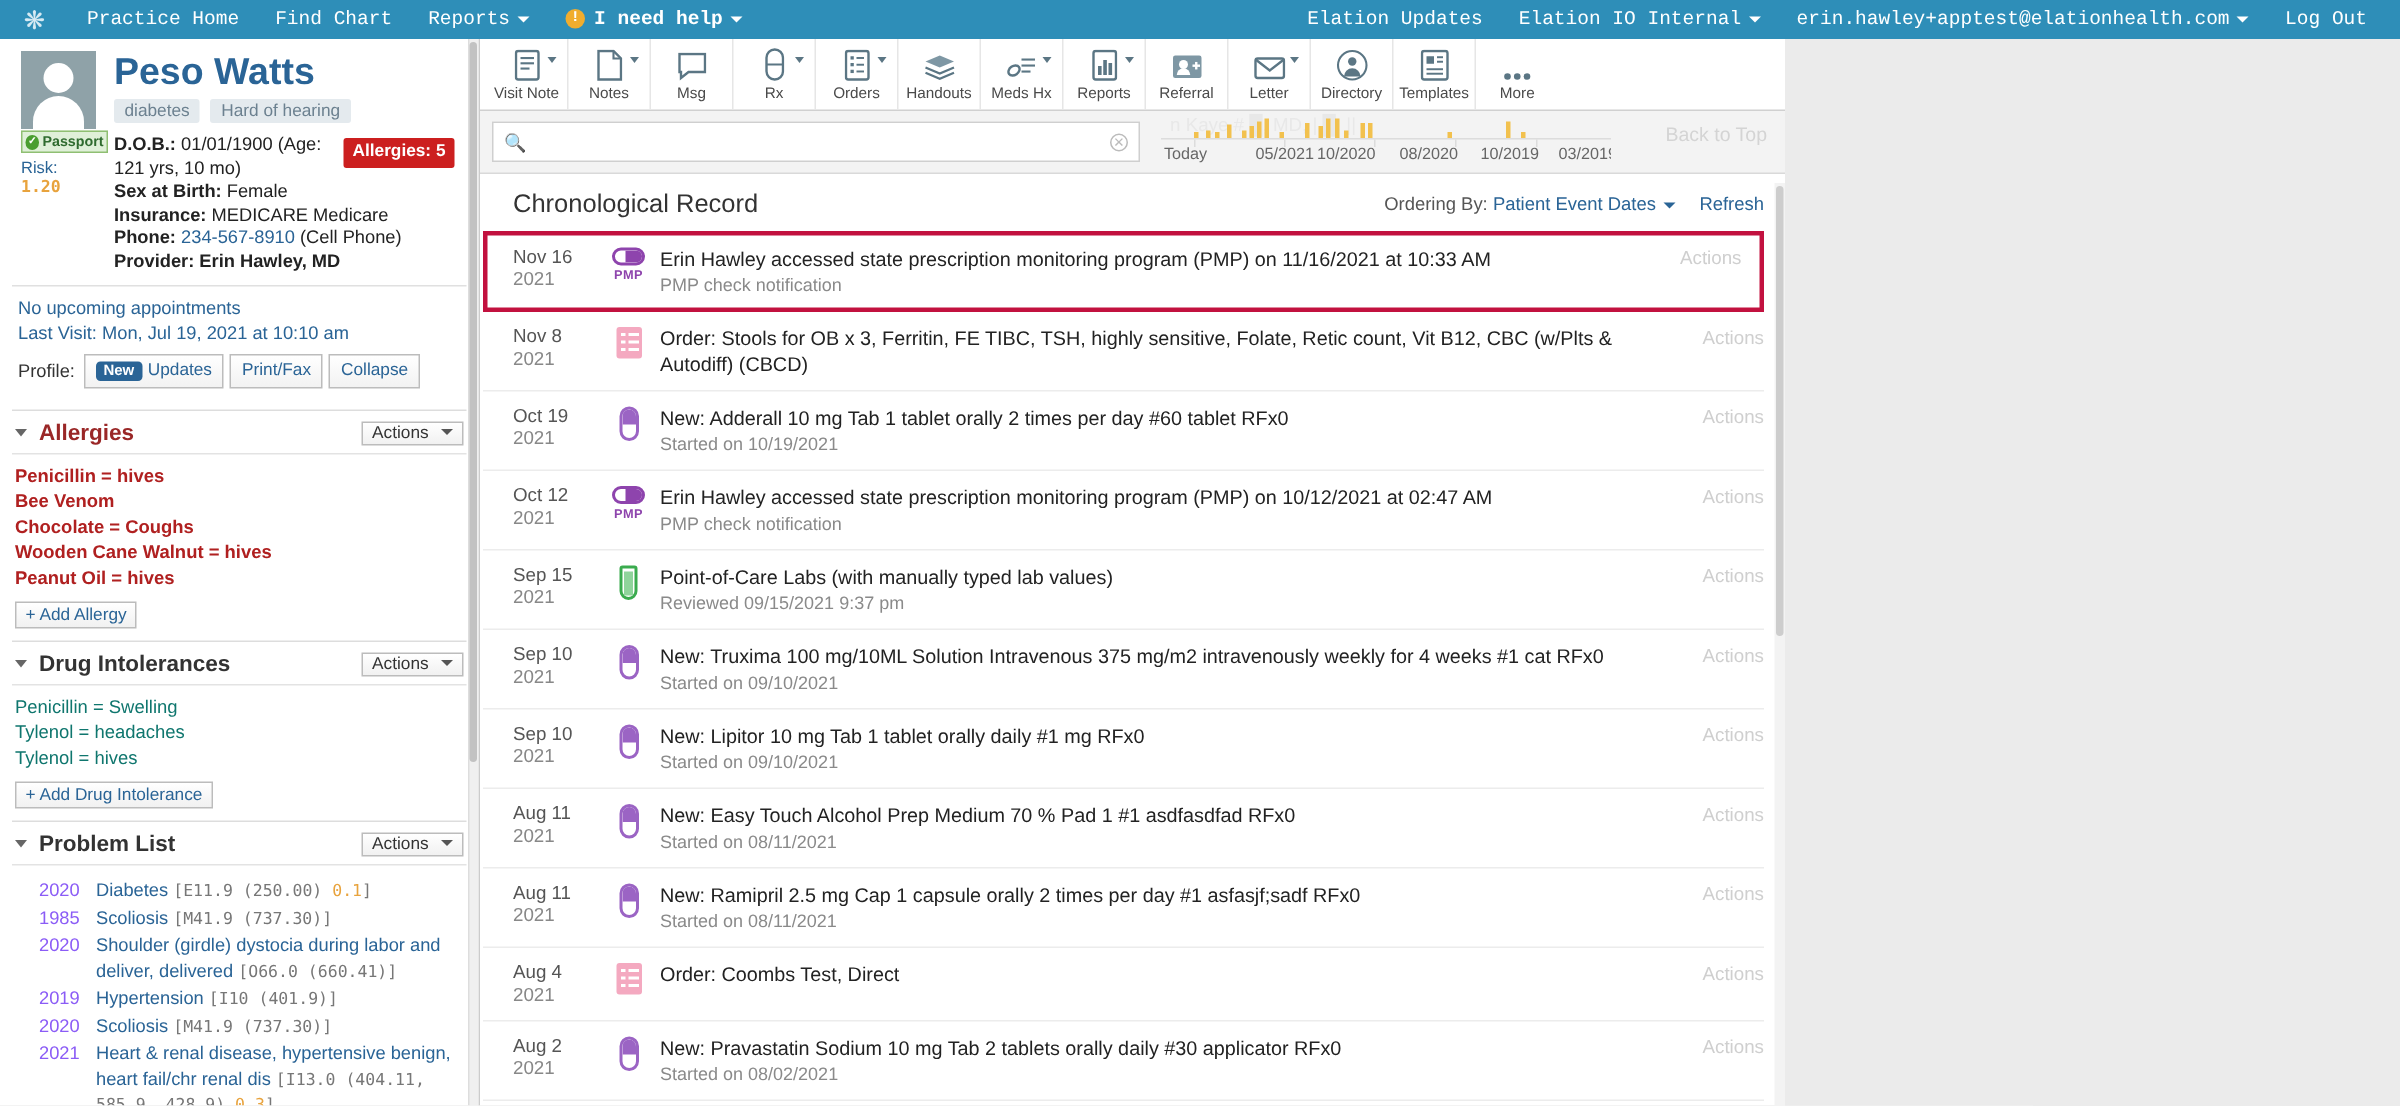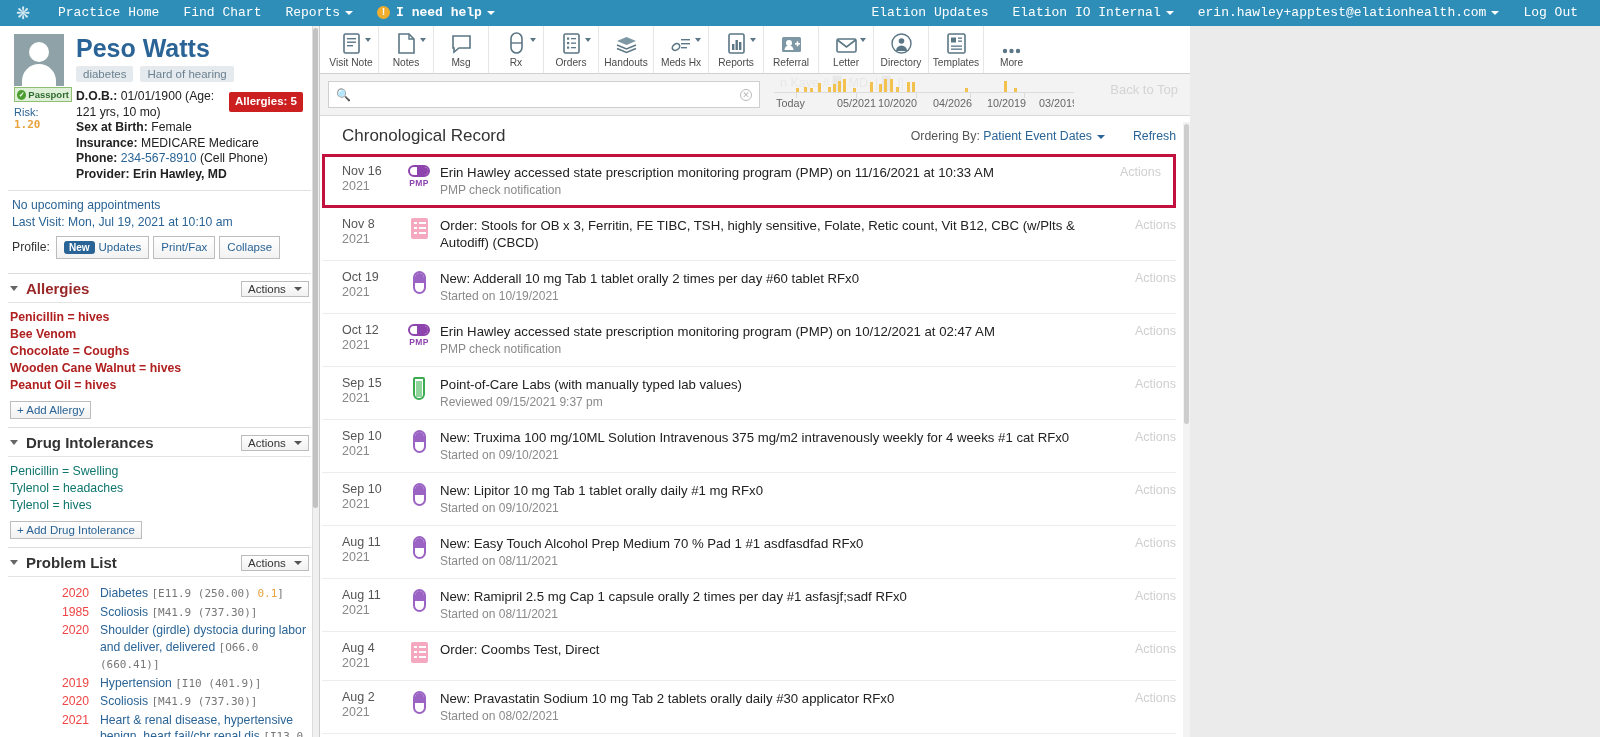--- a/index.html
+++ b/index.html
@@ -191,21 +191,21 @@
     border: 1px solid #bcbcbc;
     background: linear-gradient(#ffffff,#f1f1f1);
     font-size: 11.5px; color: #2a6496;
     padding: 2px 6px; margin-top: 7px; cursor: pointer;
   }
 
   .prob {
     display: flex; font-size: 12.2px; line-height: 16.5px;
     margin-bottom: 1px; padding-left: 16px;
   }
-  .prob .yr { width: 32px; color: #ef4444; flex: none; margin-left: 36px; }
+  .prob .yr { width: 32px; color: #8b5cf6; flex: none; }
   .prob .txt { flex: 1; color: #2a6496; padding-left: 6px; }
   .prob .code { color: #777; font-family: "DejaVu Sans Mono", monospace; font-size: 11px; }
   .prob .codeo { color: #e8a33d; font-family: "DejaVu Sans Mono", monospace; font-size: 11px; }
 
   .sb-scroll {
     position: absolute; right: 0; top: 0; width: 7px; height: 711px;
     background: #f0f0f0; border-left: 1px solid #ddd;
   }
   .sb-thumb {
     position: absolute; right: 1px; top: 2px; width: 5px; height: 480px;
@@ -319,21 +319,21 @@
     position: absolute; right: 12px; top: 8px;
     font-size: 13px; color: #d4d4d4;
   }
 
   
   .chron-head {
     display: flex; align-items: center;
     padding: 10px 14px 8px 22px;
   }
   .chron-title { font-size: 17px; color: #333; }
-  .chron-right { margin-left: auto; font-size: 12.3px; color: #555; display: flex; align-items: center; gap: 28px; }
+  .chron-right { margin-left: auto; font-size: 12.3px; color: #555; display: flex; align-items: center; gap: 16px; }
   .chron-right a { color: #2a6496; text-decoration: none; cursor: pointer; }
 
   
   .records { padding: 0 14px 0 2px; }
   .rec {
     display: flex;
     border-bottom: 1px solid #ececec;
     padding: 9px 0 9px 20px;
     position: relative;
     min-height: 44px;
@@ -743,21 +743,21 @@
           <s style="left:22px"></s>
             <s style="left:82px"></s>
             <s style="left:142px"></s>
           <s style="left:196px"></s>
             <s style="left:250px"></s>
         </div>
         <div class="tl-labels">
           <span style="left:2px">Today</span>
           <span style="left:63px">05/2021</span>
           <span style="left:104px">10/2020</span>
-          <span style="left:159px">04/2026</span>
+          <span style="left:159px">08/2020</span>
           <span style="left:213px">10/2019</span>
           <span style="left:265px">03/2019</span>
         </div>
       </div>
 
       <div class="backtotop">Back to Top</div>
     </div>
 
     <div class="chron-head">
       <span class="chron-title">Chronological Record</span>

